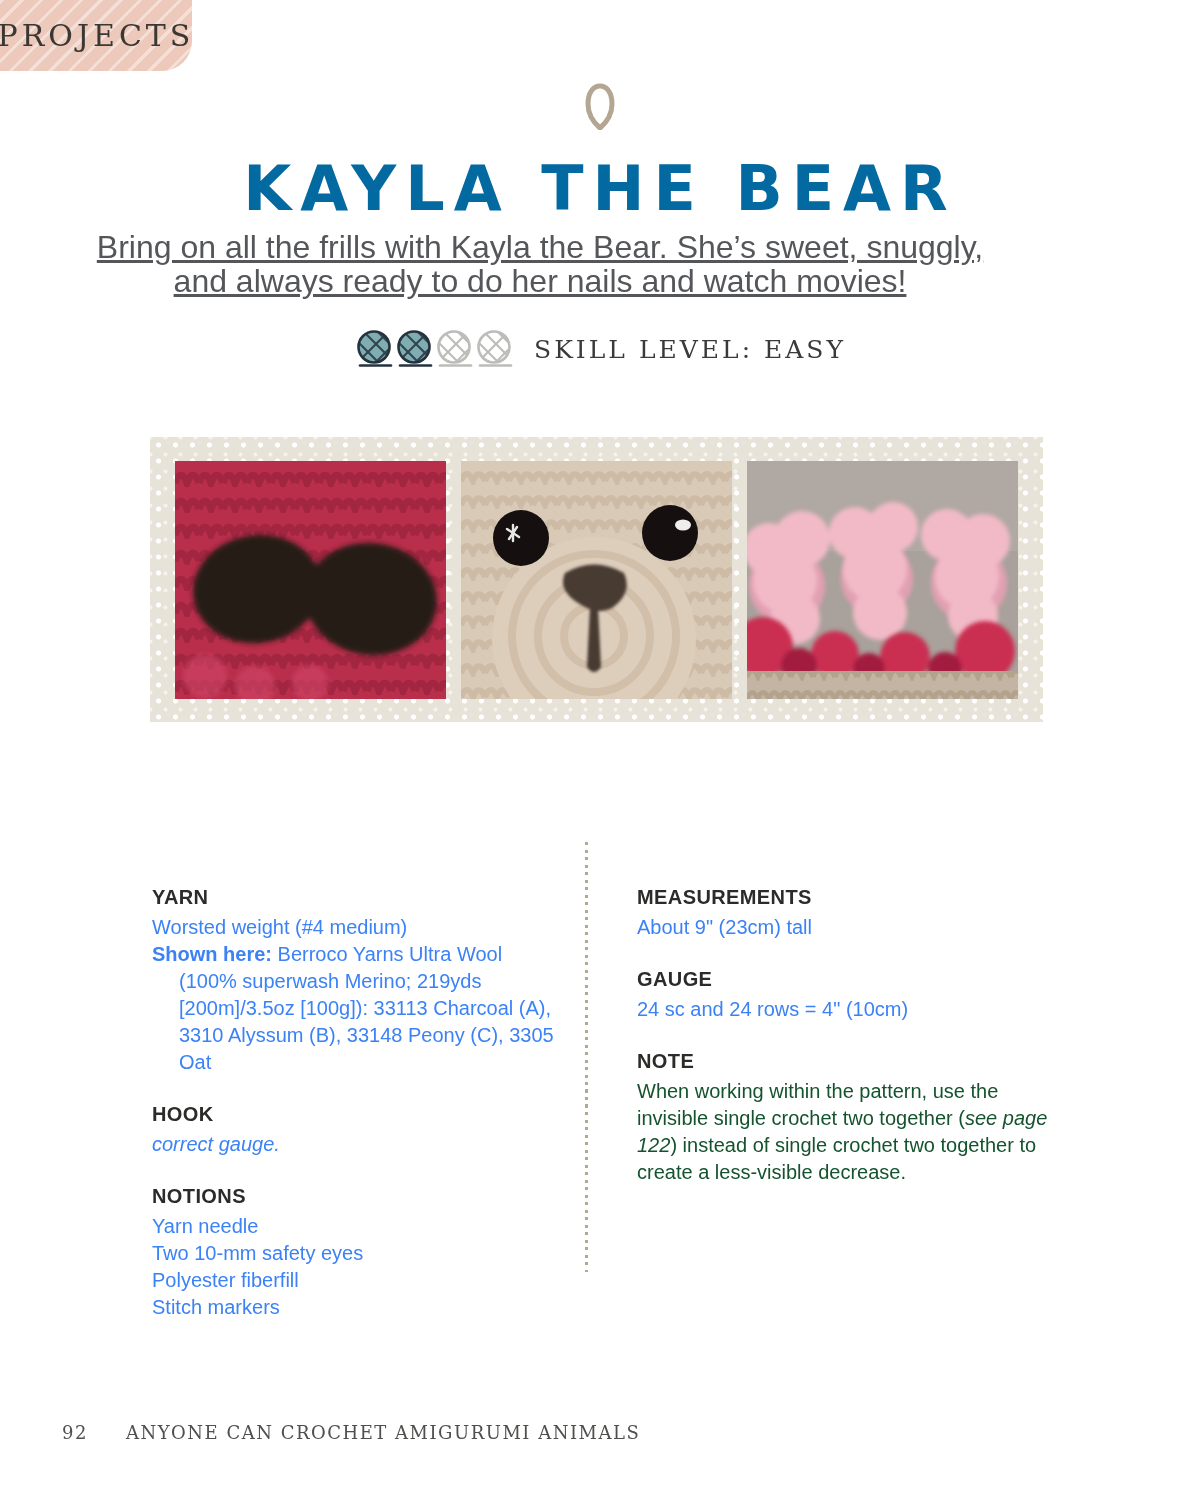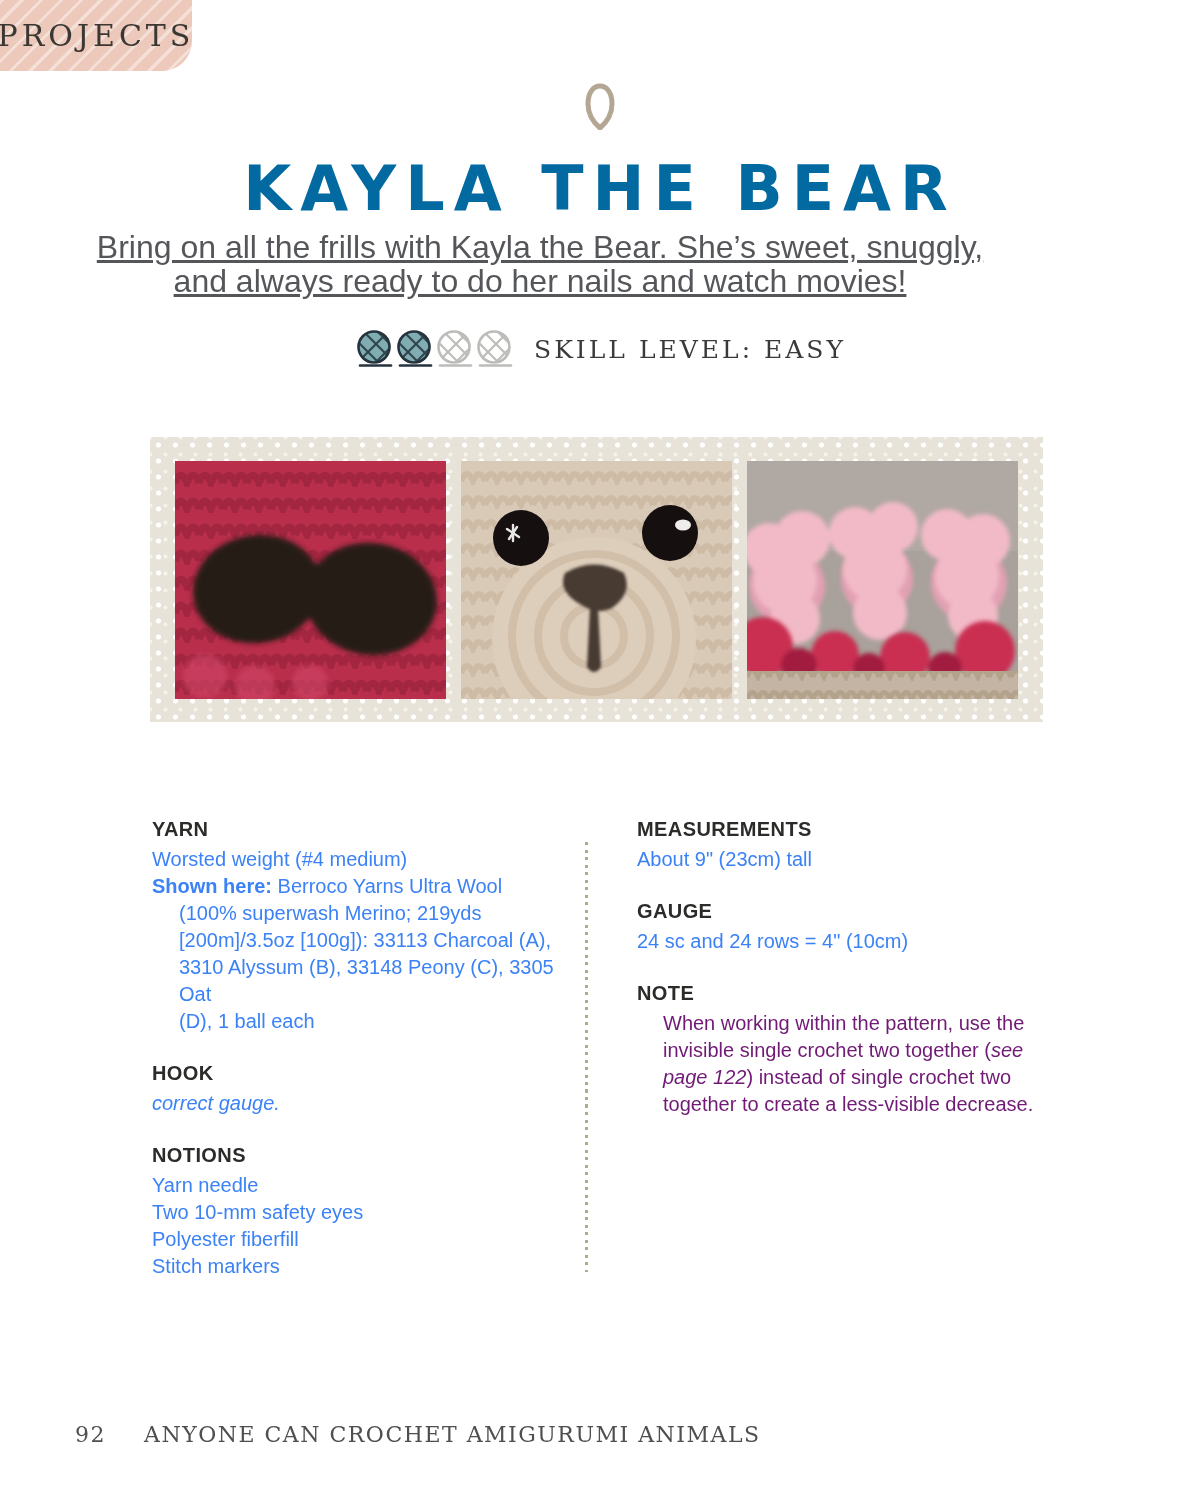--- a/index.html
+++ b/index.html
@@ -60,46 +60,46 @@
     background-image:
       radial-gradient(circle, #ffffff 2.3px, rgba(255,255,255,0) 2.8px),
       radial-gradient(circle, #f6f3ea 1.8px, rgba(255,255,255,0) 2.3px);
     background-size:17px 16px, 15px 17px;
     background-position:0 0, 8px 9px;
     display:flex; align-items:center; justify-content:center; gap:15px;
   }
   .photo { width:271px; height:238px; display:block; background:#fff; }
 
   
-  .col { position:absolute; top:818px; }
+  .col { position:absolute; top:886px; }
   .col-left { left:152px; width:430px; }
   .col-right { left:637px; width:415px; }
   .block { margin-bottom:27px; }
   .sec-heading {
     font-size:20px; font-weight:bold; color:#2b2b29;
     letter-spacing:0.4px; margin-bottom:5px;
   }
   .line { font-size:20px; line-height:27px; color:#3b82f6; }
   .ind { padding-left:27px; }
   .it { font-style:italic; }
   .b { font-weight:bold;margin-top:44px; }
-  .para { font-size:20px; line-height:27px; color:#701a75;margin-left:26px; }
+  .para { font-size:20px; line-height:27px; color:#14532d; }
 
   
   .divider {
     position:absolute; left:585px; top:842px; width:3px; height:430px;
     background-image:repeating-linear-gradient(to bottom, #b3a98b 0 3px, transparent 3px 7.5px);
   }
 
   
   .footer {
-    position:absolute; left:75px; top:1422px;
+    position:absolute; left:62px; top:1422px;
     display:flex; align-items:baseline; gap:38px;
     font-family:"DejaVu Serif", serif;
-    color:#4f4f4d; font-size:22px; letter-spacing:1.5px;
+    color:#4f4f4d; font-size:18px; letter-spacing:1.5px;
   }
 </style>
 </head>
 <body>
 
 <div class="projects-tag">
   <span class="tag-label">PROJECTS</span>
 </div>
 
 <div class="ornament">
@@ -288,21 +288,20 @@
 </div>
 
 <div class="col col-left">
   <div class="block">
     <div class="sec-heading">YARN</div>
     <div class="line">Worsted weight (#4 medium)</div>
     <div class="line"><span class="b">Shown here:</span><span> Berroco Yarns Ultra Wool</span></div>
     <div class="line ind">(100% superwash Merino; 219yds</div>
     <div class="line ind">[200m]/3.5oz [100g]): 33113 Charcoal (A),</div>
     <div class="line ind">3310 Alyssum (B), 33148 Peony (C), 3305 Oat</div>
-    <div class="line ind">(D), 1 ball each</div>
   </div>
 
   <div class="block">
     <div class="sec-heading">HOOK</div>
     <div class="line it">correct gauge.</div>
   </div>
 
   <div class="block">
     <div class="sec-heading">NOTIONS</div>
     <div class="line">Yarn needle</div>

